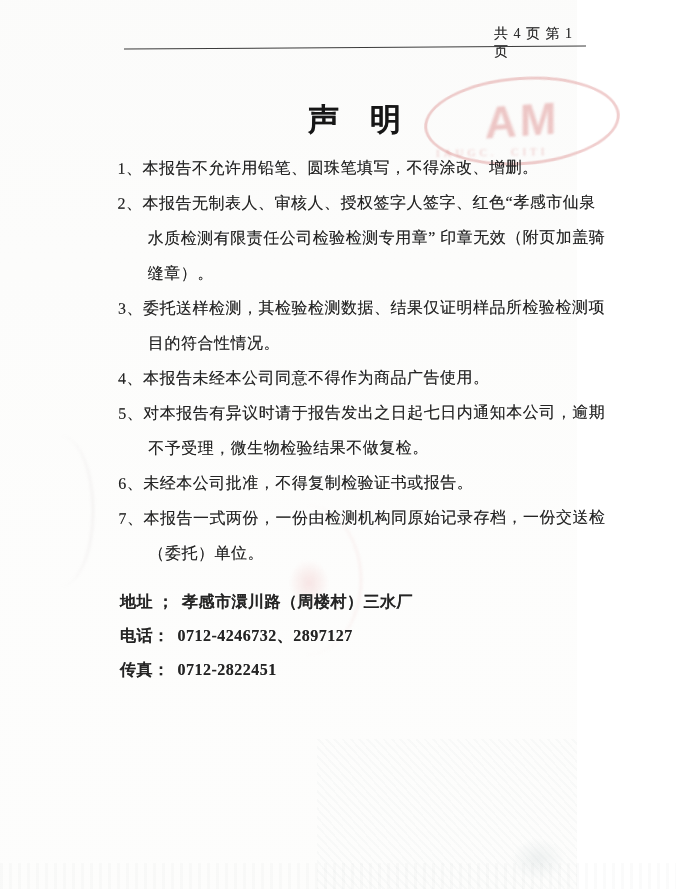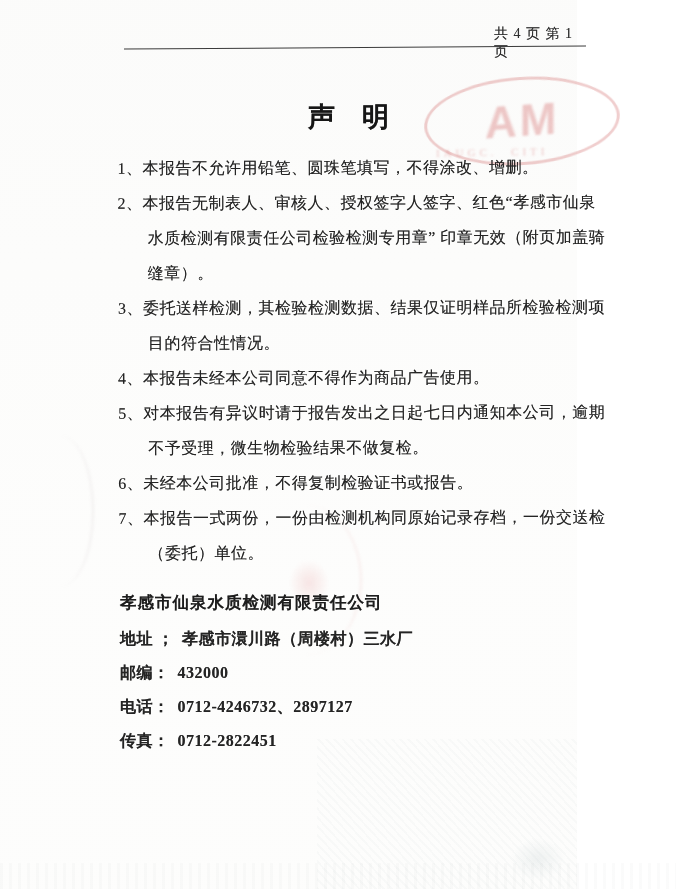--- a/index.html
+++ b/index.html
@@ -39,21 +39,21 @@
     text-shadow: 0 0 0.5px rgba(0,0,0,0.5);
   }
   .header-rule {
     position: absolute; top: 47px; left: 124px;
     width: 462px; height: 0;
     border-top: 1.7px solid #3b3b3b;
     transform: rotate(-0.4deg);
   }
   .doc-title {
     position: absolute; top: 99px; left: 308px;
-    font-size: 27px; font-weight: bold;
+    font-size: 31px; font-weight: bold;
     color: #161616;
     text-shadow: 0 0 0.6px rgba(0,0,0,0.6);
     white-space: pre;
   }
   
   .stamp {
     position: absolute; left: 424px; top: 77px;
     width: 190px; height: 82px;
     border: 3px solid rgba(206,92,92,0.30);
     border-radius: 50%;
@@ -161,23 +161,21 @@
 目的符合性情况。</span></div>
     <div class="decl-item"><span class="num">4、</span><span class="txt">本报告未经本公司同意不得作为商品广告使用。</span></div>
     <div class="decl-item"><span class="num">5、</span><span class="txt">对本报告有异议时请于报告发出之日起七日内通知本公司，逾期
 不予受理，微生物检验结果不做复检。</span></div>
     <div class="decl-item"><span class="num">6、</span><span class="txt">未经本公司批准，不得复制检验证书或报告。</span></div>
     <div class="decl-item"><span class="num">7、</span><span class="txt">本报告一式两份，一份由检测机构同原始记录存档，一份交送检
 （委托）单位。</span></div>
   </div>
 
   <div class="footer">
-    <div class="company-name">孝感市仙泉水质检测有限责任公司</div>
     <div class="footer-row"><span class="lbl">地址</span><span class="sep"> ；</span><span class="val">孝感市澴川路（周楼村）三水厂</span></div>
-    <div class="footer-row"><span class="lbl">邮编</span><span class="sep">：</span><span class="val">432000</span></div>
     <div class="footer-row"><span class="lbl">电话</span><span class="sep">：</span><span class="val">0712-4246732、2897127</span></div>
     <div class="footer-row"><span class="lbl">传真</span><span class="sep">：</span><span class="val">0712-2822451</span></div>
   </div>
 
   <div class="scan-noise"></div>
   <div class="scan-noise-bottom"></div>
 
 </div>
 
 </body></html>

